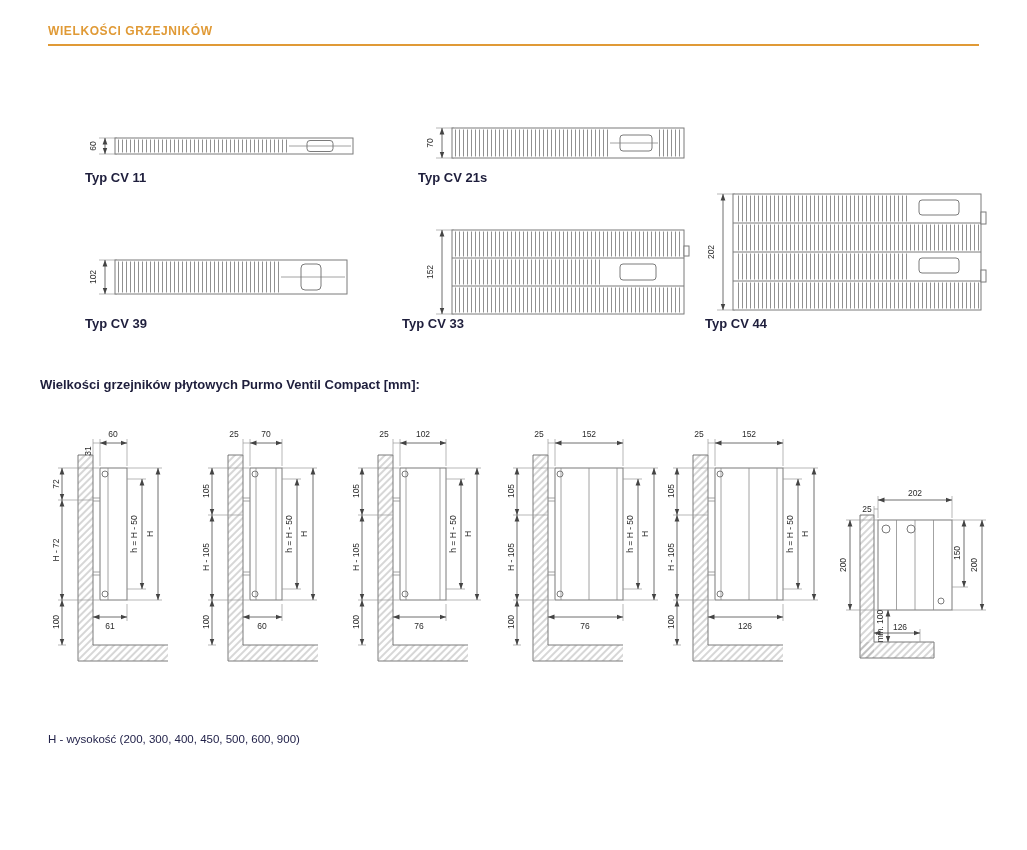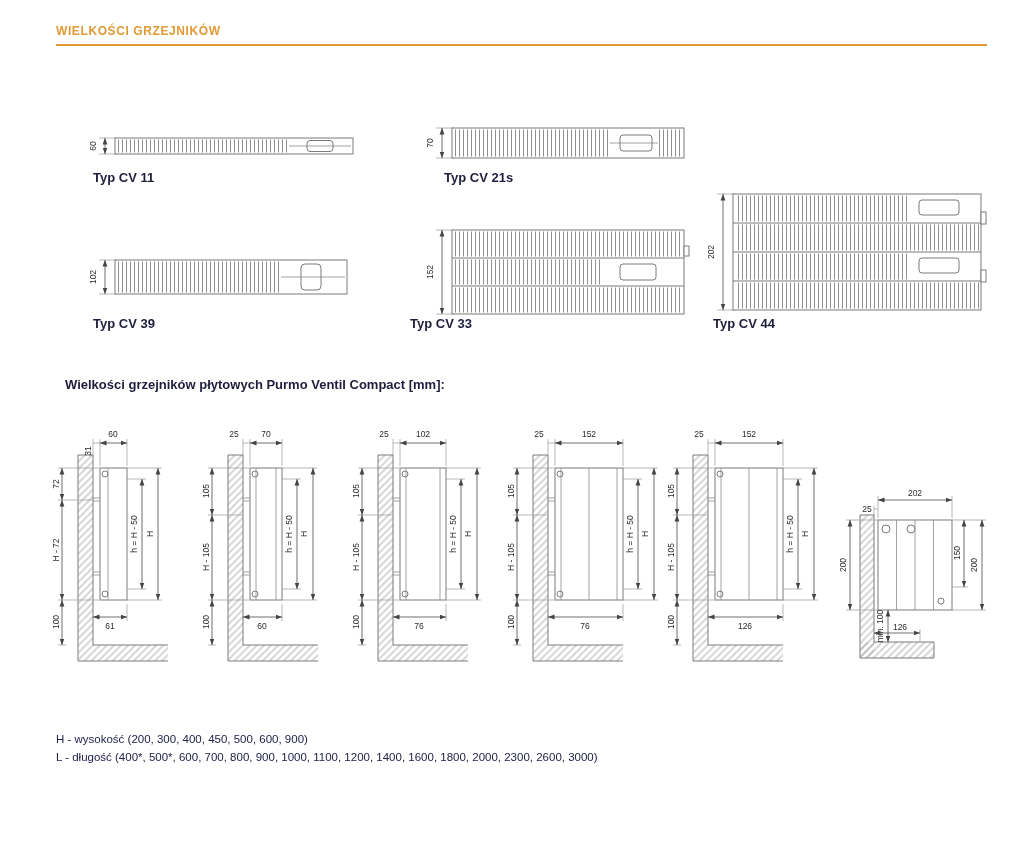--- a/index.html
+++ b/index.html
@@ -1,21 +1,21 @@
 <!DOCTYPE html>
 <html><head>
 <meta charset="utf-8">
 <style>
   * { margin:0; padding:0; box-sizing:border-box; }
   html,body { background:#ffffff; }
   body {
     width:1027px; height:850px; position:relative; overflow:hidden;
     font-family:"Liberation Sans", sans-serif; color:#1e1e3c;
   }
-  .abs { position:absolute;margin-left:8px; }
+  .abs { position:absolute; }
   .title { color:#e09a36; font-size:12px; font-weight:bold; letter-spacing:0.6px; }
   .rule { background:#e09a36; height:2px; }
   .cap { color:#1e1e3c; font-size:13px; font-weight:bold;text-align:center; }
   .heading { color:#1e1e3c; font-size:13px; font-weight:bold; }
   .legend p { color:#22224a; font-size:11.5px; line-height:18px; }
   svg.fig { position:absolute; overflow:visible; }
   svg text { font-family:"Liberation Sans", sans-serif; font-size:8.5px; fill:#2b2b2b; }
   .ol  { stroke:#7b7b7b; stroke-width:1;   fill:none; }
   .olf { stroke:#7b7b7b; stroke-width:1;   fill:#ffffff; }
   .dim { stroke:#4a4a4a; stroke-width:0.8; }
@@ -69,21 +69,21 @@
     <text x="9" y="23" text-anchor="middle" dominant-baseline="middle" transform="rotate(-90 9 23)">70</text>
   </g>
   <g>
     <rect class="olf" x="30" y="8" width="232" height="30"></rect>
     <rect x="32" y="9.5" width="156" height="27" fill="url(#fins)"></rect>
     <rect x="236" y="9.5" width="24" height="27" fill="url(#fins)"></rect>
     <line class="thin" x1="188" y1="23" x2="236" y2="23"></line>
     <rect class="ol" x="198" y="15" width="32" height="16" rx="3"></rect>
   </g>
 </svg>
-<div class="abs cap" style="left:436px;top:170px">Typ CV 21s</div>
+<div class="abs cap" style="left:418px;top:170px">Typ CV 21s</div>
 
 <svg class="fig" style="left:85px;top:252px" width="280" height="56">
   <g>
     <line class="ext" x1="14" y1="8" x2="32" y2="8"></line>
     <line class="ext" x1="14" y1="42" x2="32" y2="42"></line>
     <line class="dim" x1="20" y1="8" x2="20" y2="42" marker-start="url(#as)" marker-end="url(#ae)"></line>
     <text x="9" y="25" text-anchor="middle" dominant-baseline="middle" transform="rotate(-90 9 25)">102</text>
   </g>
   <g>
     <rect class="olf" x="30" y="8" width="232" height="34"></rect>
@@ -131,21 +131,21 @@
     <line class="ol" x1="28" y1="66" x2="276" y2="66"></line>
     <line class="ol" x1="28" y1="95" x2="276" y2="95"></line>
     <rect class="ol" x="214" y="14" width="40" height="15" rx="3" fill="#fff"></rect>
     <rect class="ol" x="214" y="72" width="40" height="15" rx="3" fill="#fff"></rect>
     <rect class="olf" x="276" y="26" width="5" height="12"></rect>
     <rect class="olf" x="276" y="84" width="5" height="12"></rect>
   </g>
 </svg>
 <div class="abs cap" style="left:705px;top:316px">Typ CV 44</div>
 
-<div class="abs heading" style="left:57px;top:377px">Wielkości grzejników płytowych Purmo Ventil Compact [mm]:</div>
+<div class="abs heading" style="left:40px;top:377px">Wielkości grzejników płytowych Purmo Ventil Compact [mm]:</div>
 
 <svg class="fig" style="left:50px;top:425px" width="164" height="245">
   <g>
     <rect x="28" y="30" width="15" height="190" fill="url(#hatch)"></rect>
     <line class="ol" x1="28" y1="30" x2="43" y2="30"></line>
     <line class="ol" x1="28" y1="30" x2="28" y2="236"></line>
     <line class="ol" x1="43" y1="30" x2="43" y2="220"></line>
   </g>
   <g>
     <rect x="28" y="220" width="90" height="16" fill="url(#hatch)"></rect>
@@ -513,14 +513,13 @@
   </g>
   <g>
     <line class="ext" x1="80" y1="144" x2="80" y2="157"></line>
     <line class="dim" x1="34" y1="148" x2="80" y2="148" marker-start="url(#as)" marker-end="url(#ae)"></line>
     <text x="60" y="145" text-anchor="middle">126</text>
   </g>
 </svg>
 
 <div class="abs legend" style="left:48px;top:730px">
   <p>H - wysokość (200, 300, 400, 450, 500, 600, 900)</p>
-  <p>L - długość (400*, 500*, 600, 700, 800, 900, 1000, 1100, 1200, 1400, 1600, 1800, 2000, 2300, 2600, 3000)</p>
 </div>
 
 </body></html>

